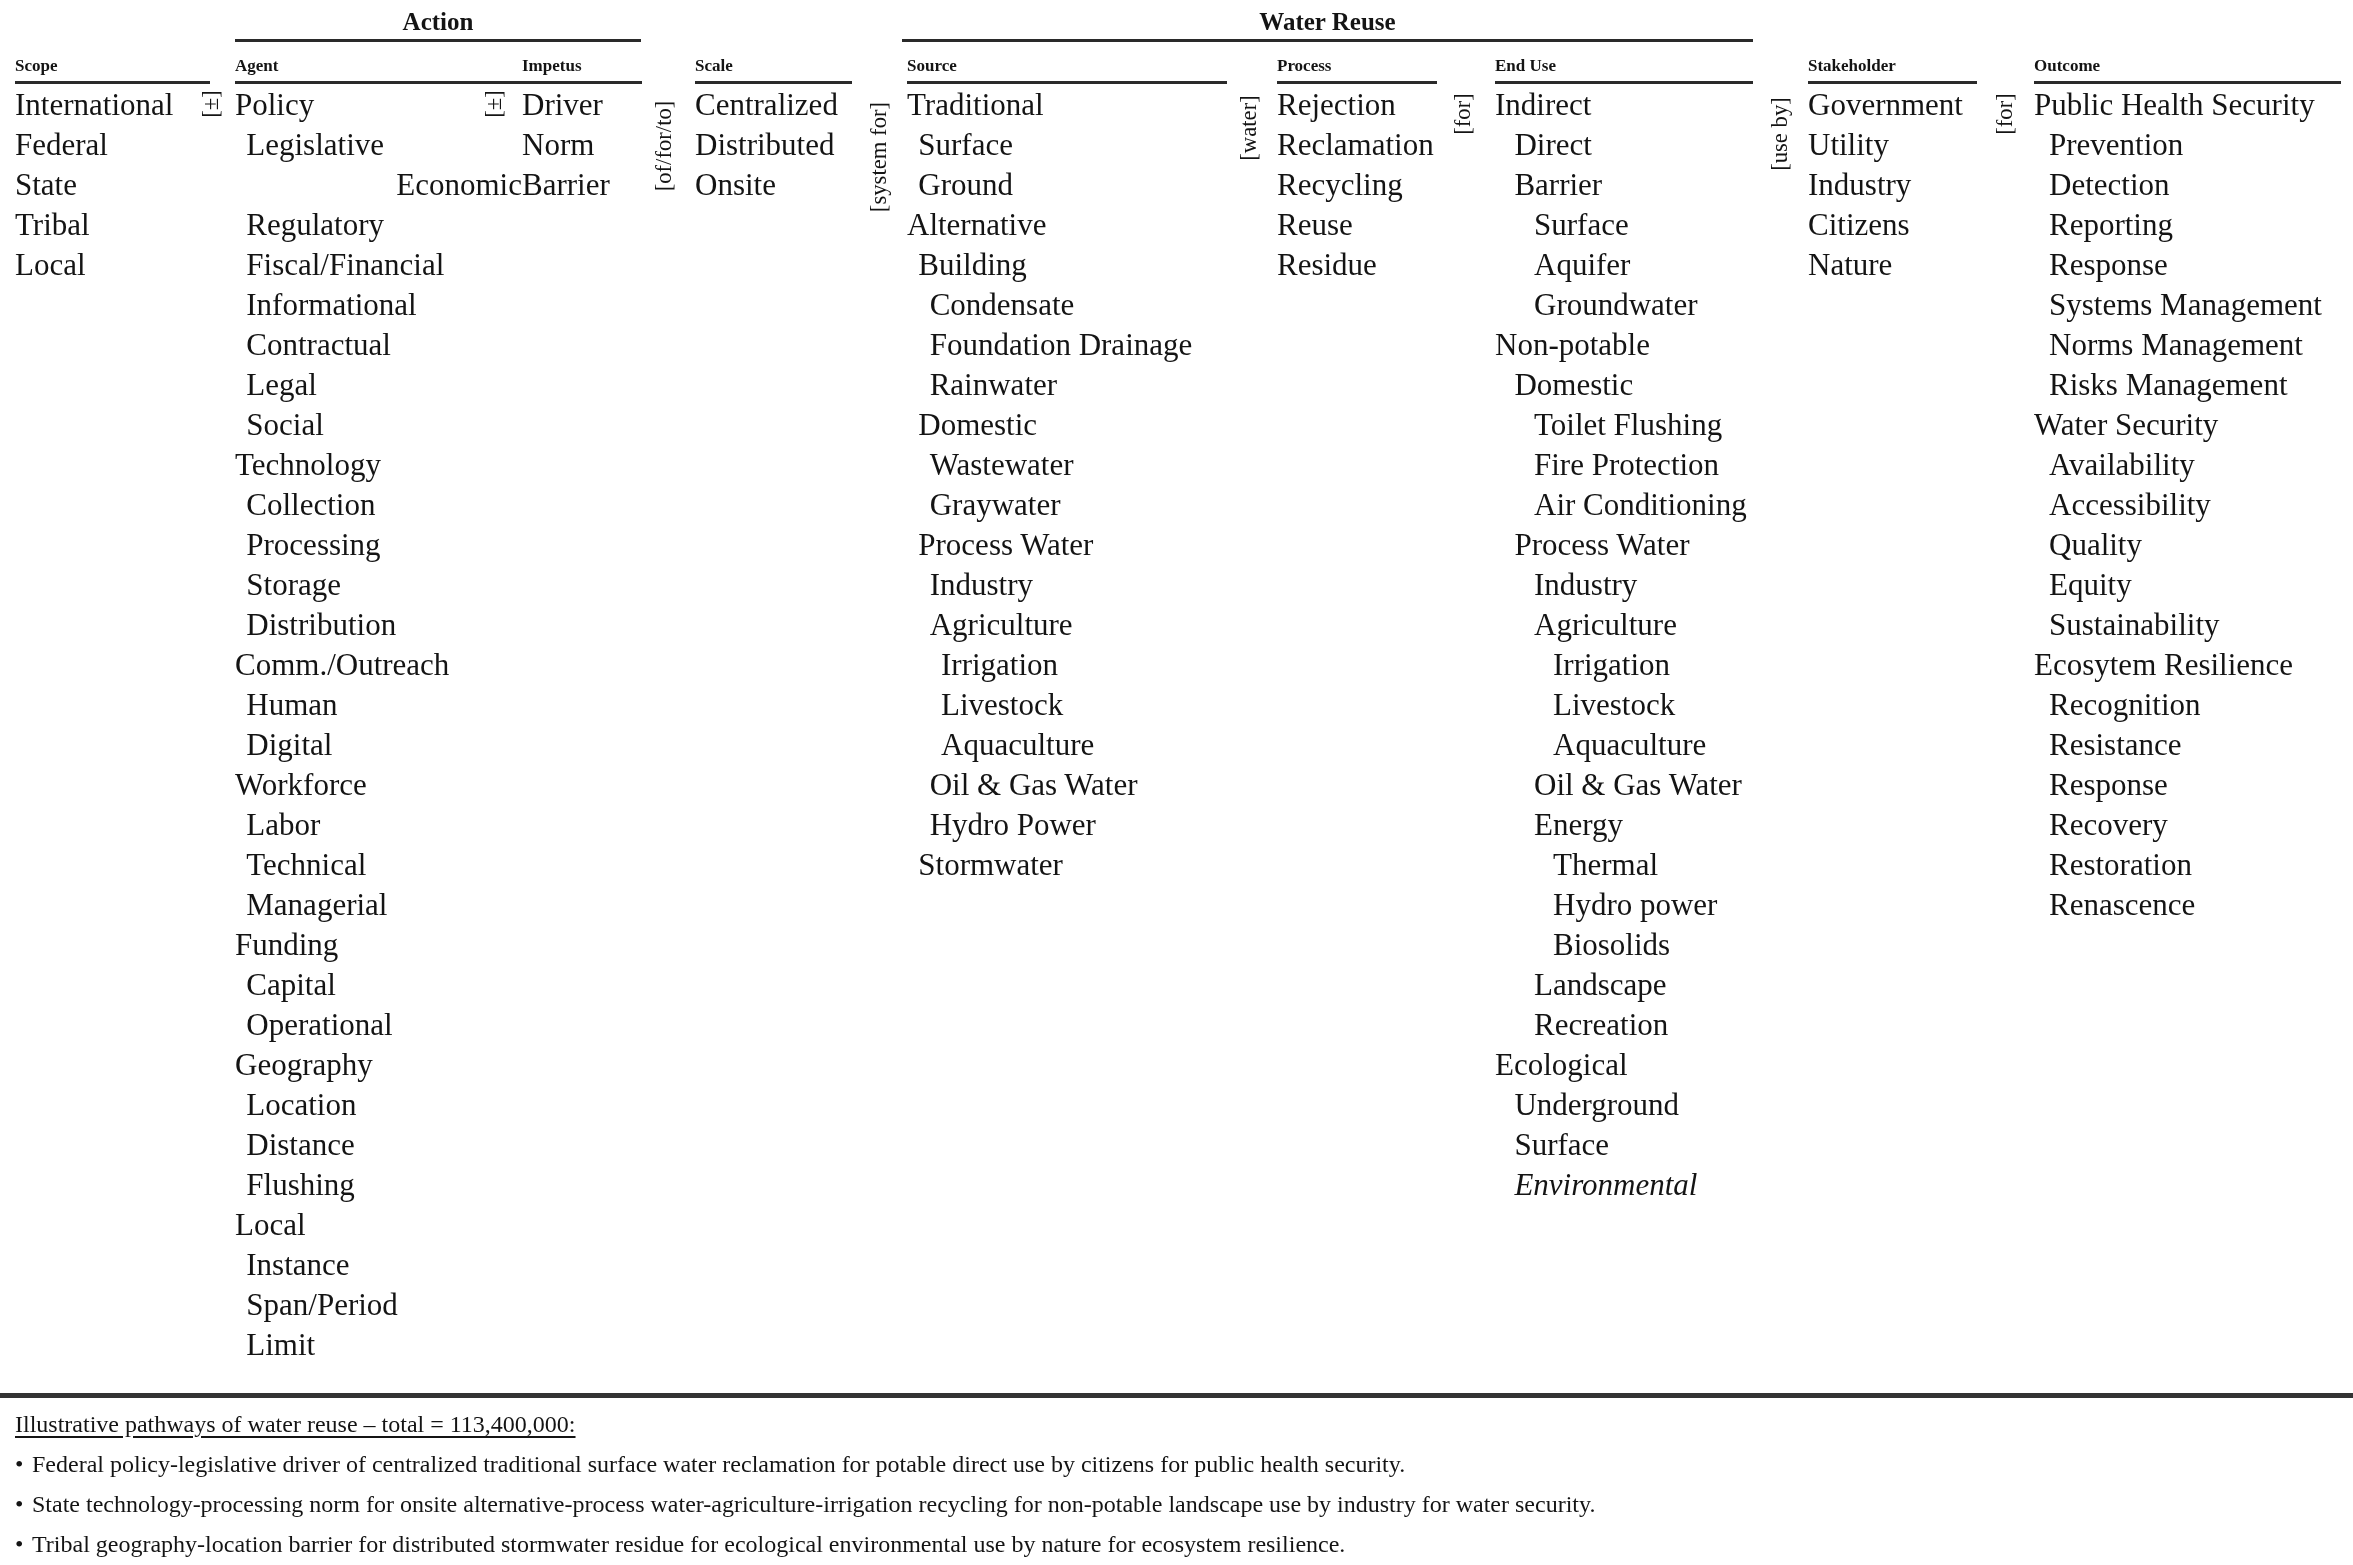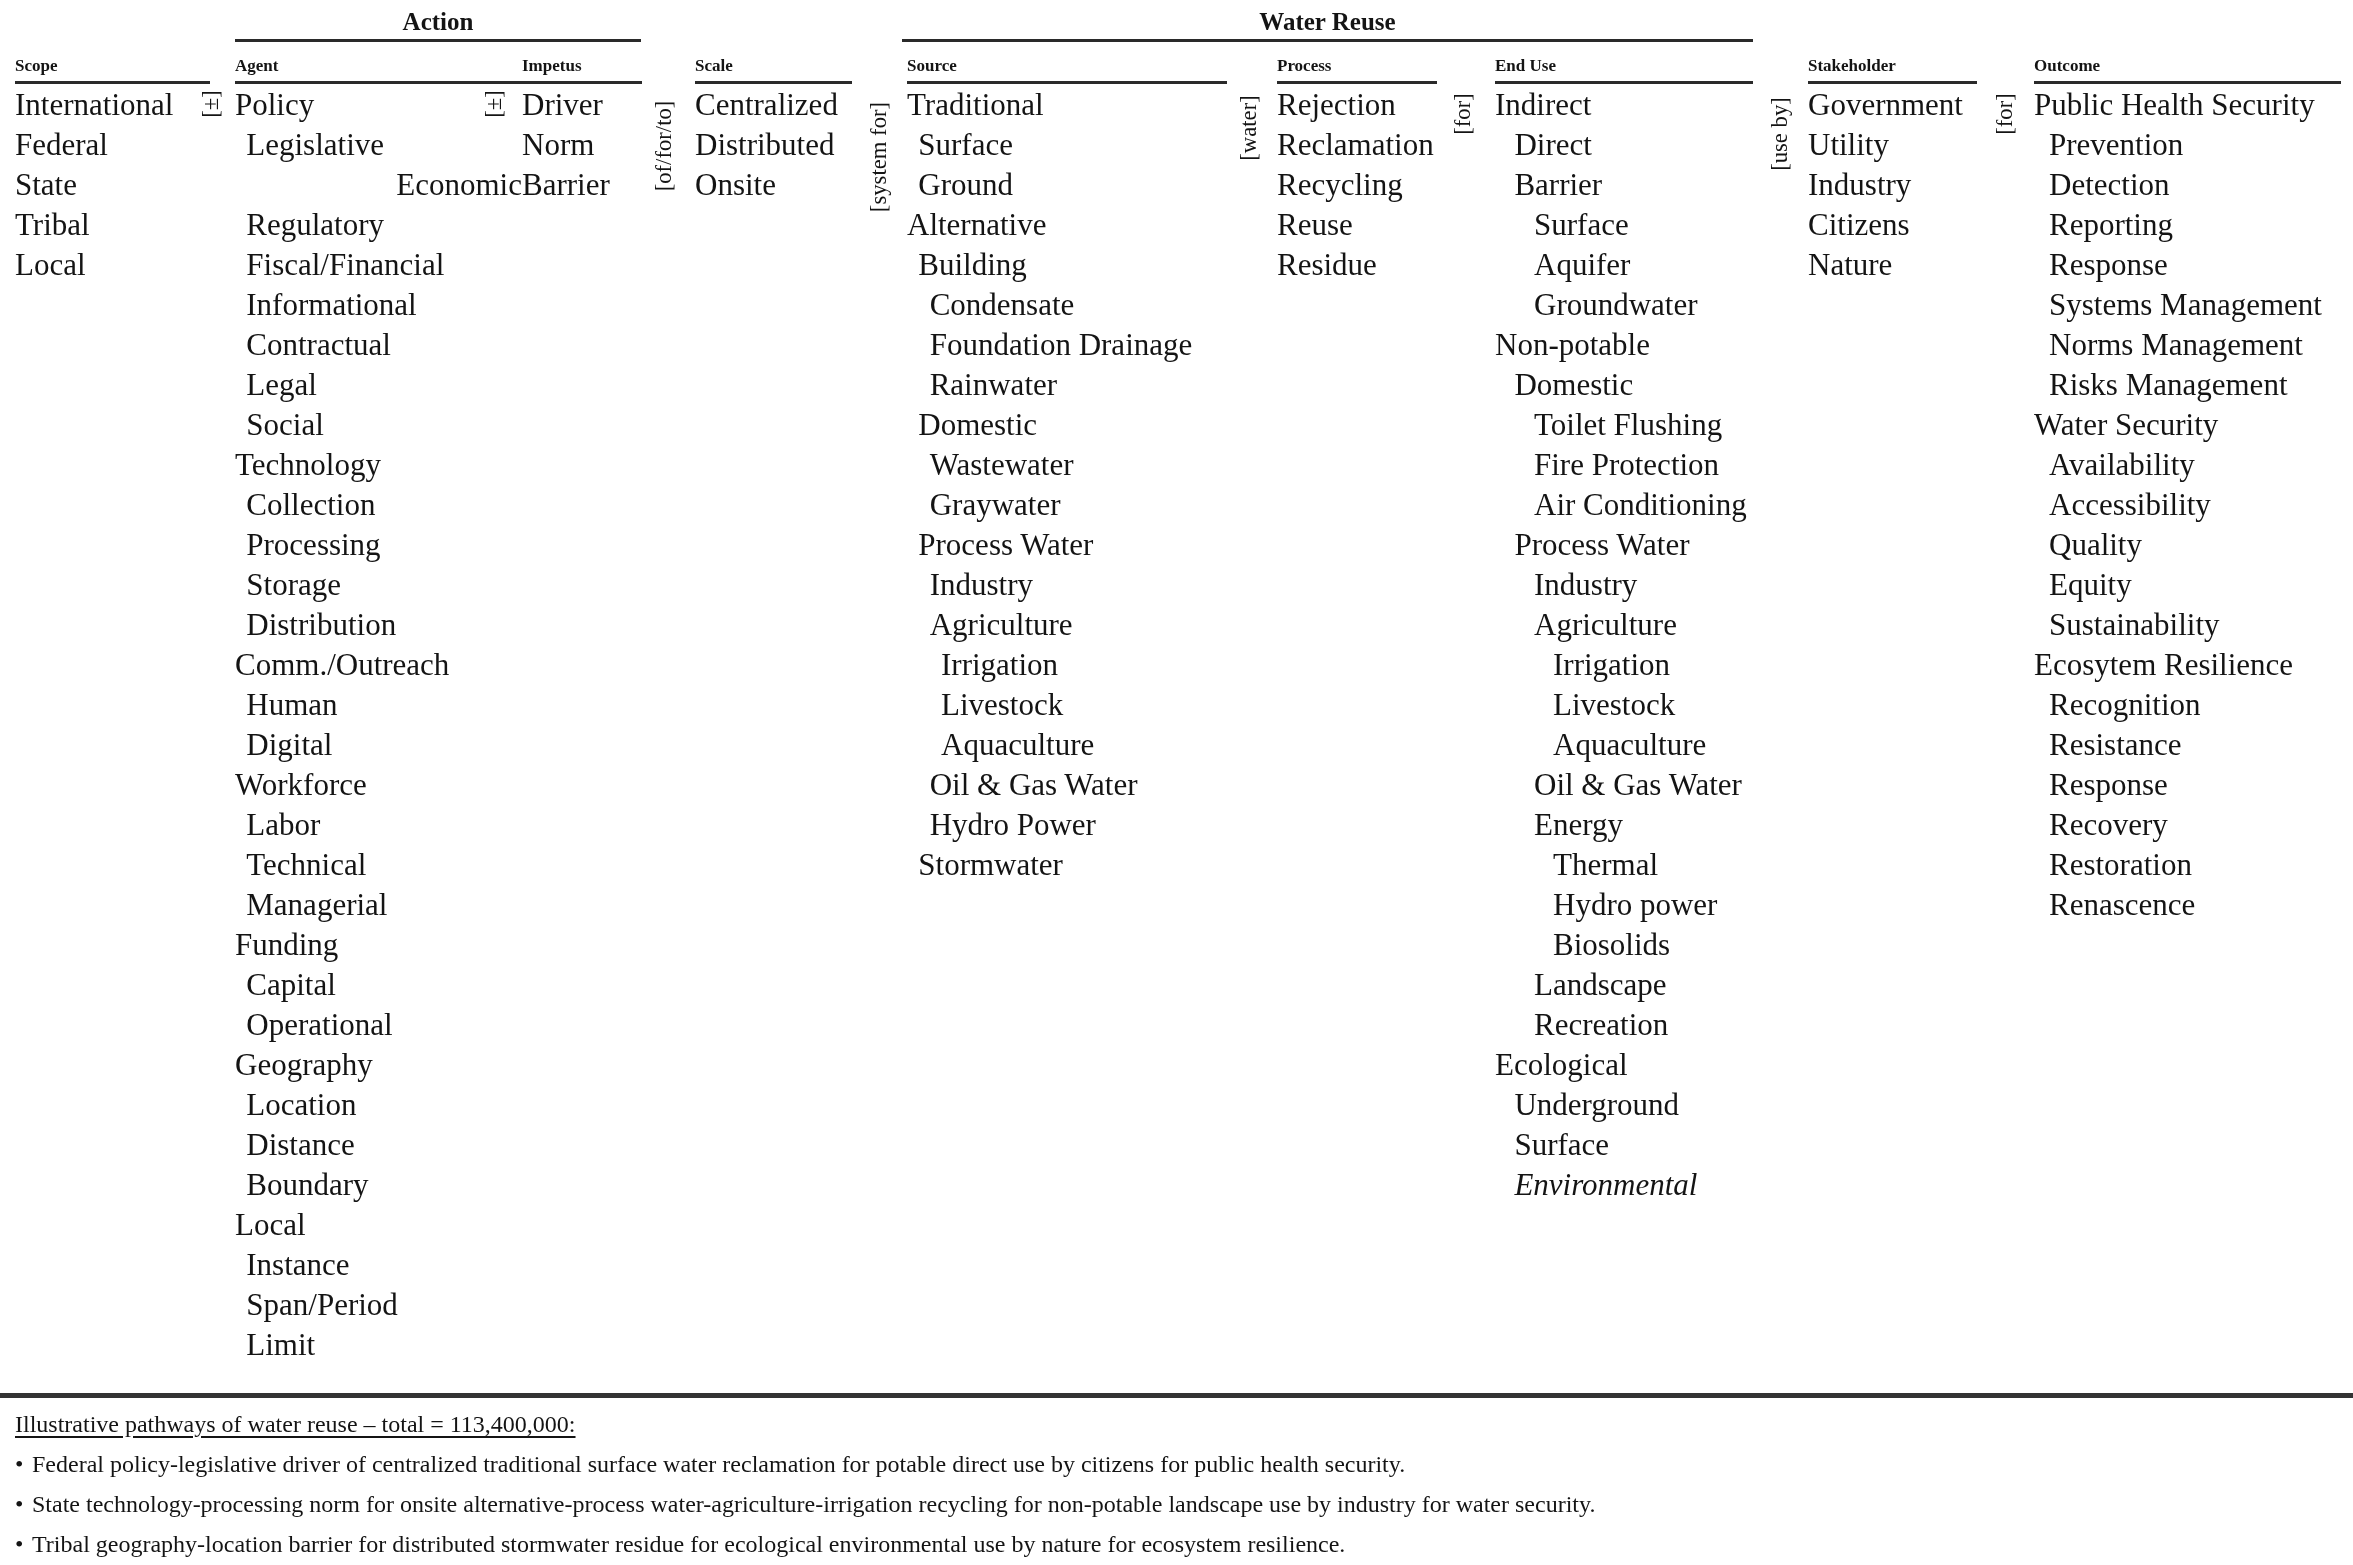--- a/index.html
+++ b/index.html
@@ -76,21 +76,21 @@
         <div class="item" style="padding-left: 0px;">Workforce</div>
         <div class="item" style="padding-left: 11.3px;">Labor</div>
         <div class="item" style="padding-left: 11.3px;">Technical</div>
         <div class="item" style="padding-left: 11.3px;">Managerial</div>
         <div class="item" style="padding-left: 0px;">Funding</div>
         <div class="item" style="padding-left: 11.3px;">Capital</div>
         <div class="item" style="padding-left: 11.3px;">Operational</div>
         <div class="item" style="padding-left: 0px;">Geography</div>
         <div class="item" style="padding-left: 11.3px;">Location</div>
         <div class="item" style="padding-left: 11.3px;">Distance</div>
-        <div class="item" style="padding-left: 11.3px;">Boundary</div>
+        <div class="item" style="padding-left: 11.3px;">Flushing</div>
         <div class="item" style="padding-left: 0px;">Local</div>
         <div class="item" style="padding-left: 11.3px;">Instance</div>
         <div class="item" style="padding-left: 11.3px;">Span/Period</div>
         <div class="item" style="padding-left: 11.3px;">Limit</div>
       </div>
   </div>
 
   <div class="col" style="left:522px;">
     <div class="col-header">Impetus</div>
     <div class="col-rule" style="width:120px;"></div>

